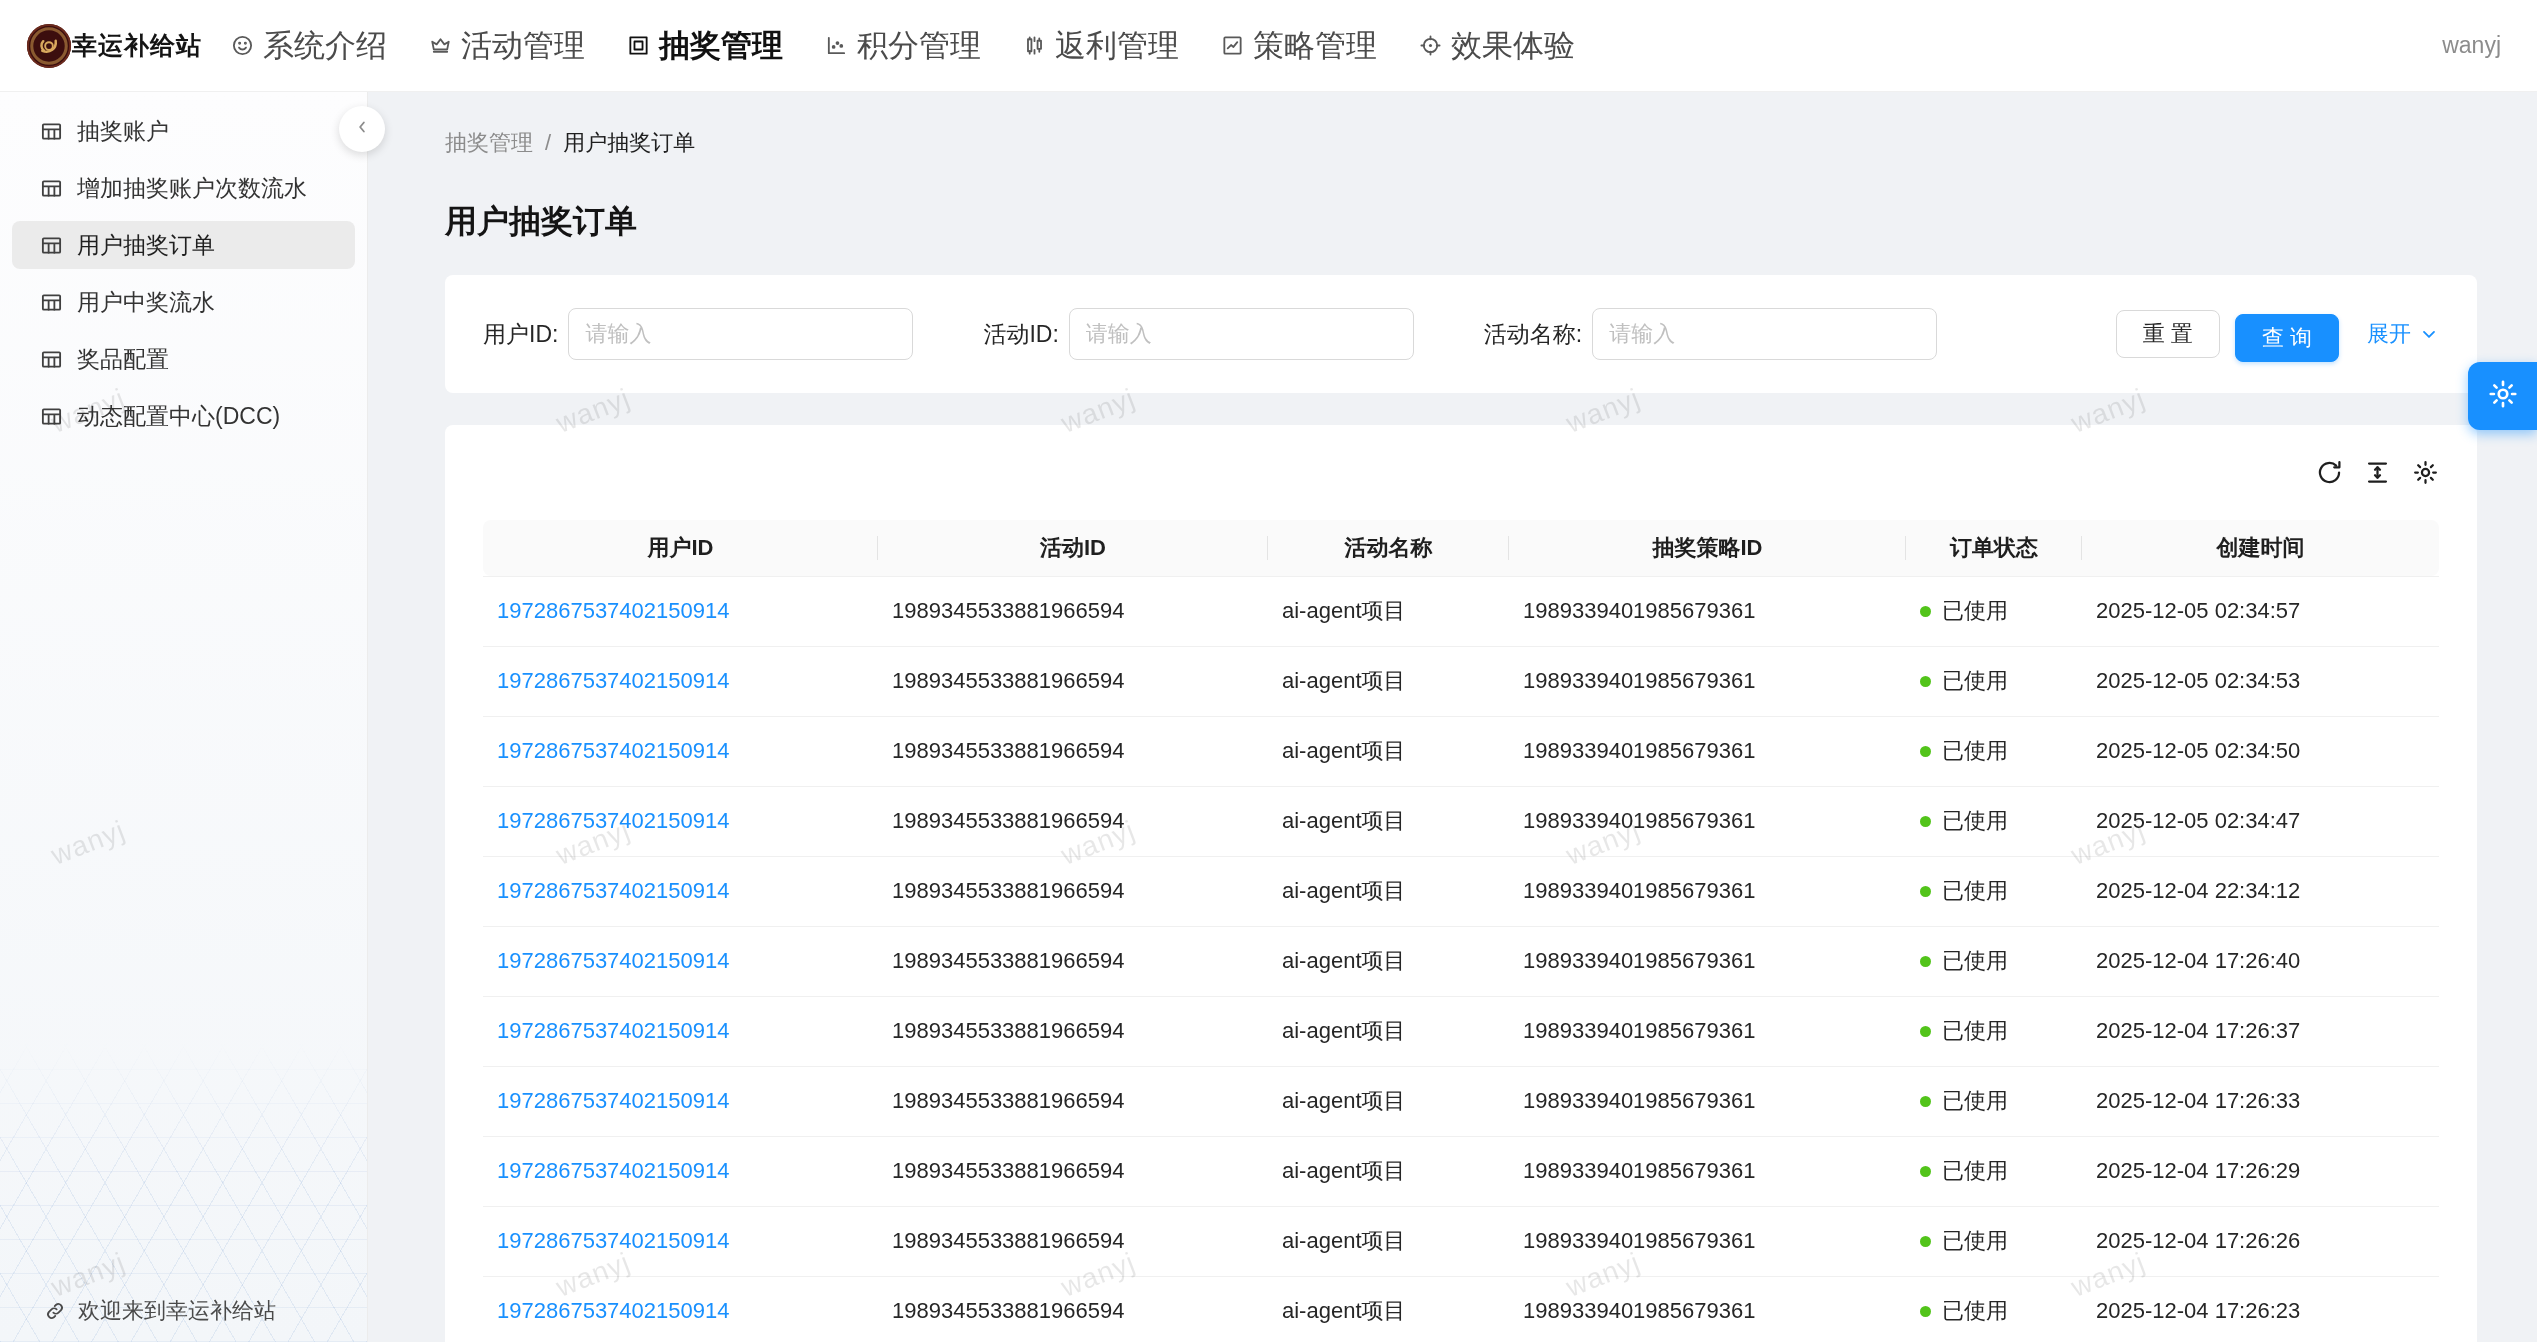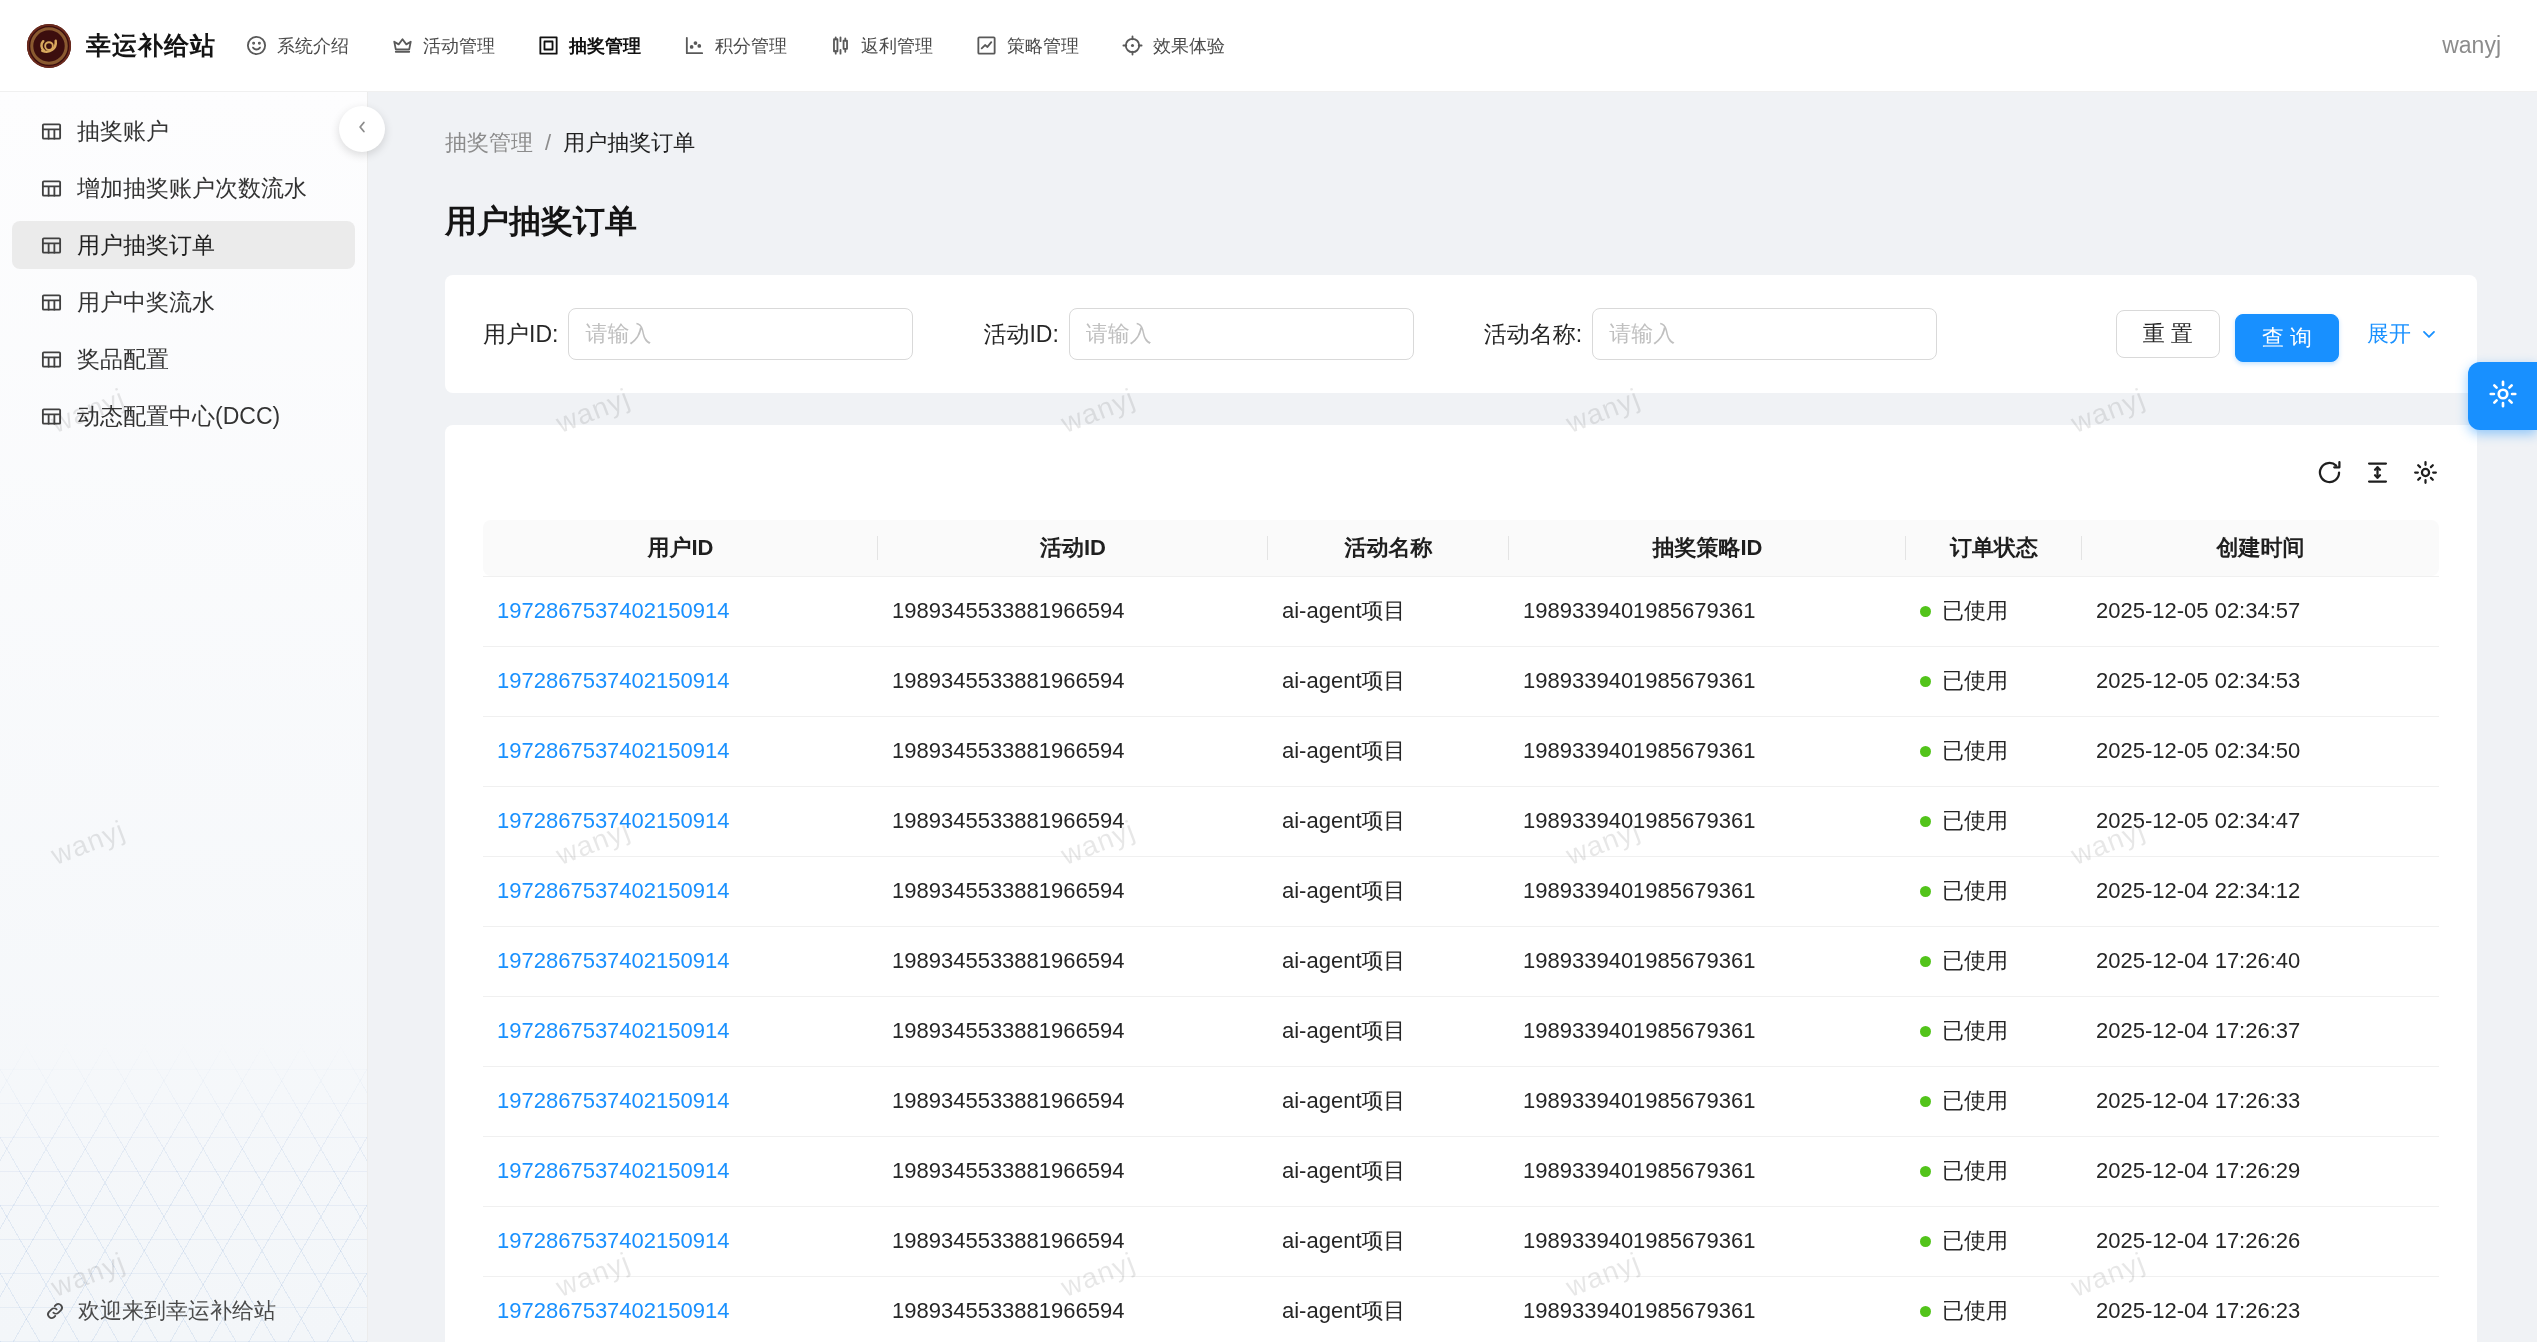--- a/index.html
+++ b/index.html
@@ -15,24 +15,24 @@
     color:#262626;
   }
   
   .header{
     position:absolute;top:0;left:0;right:0;height:92px;background:#fff;
     border-bottom:1px solid #f0f0f0;display:flex;align-items:center;
     padding:0 32px 0 26px;z-index:10;
   }
   .brand{display:flex;align-items:center;cursor:pointer;}
   .logo{width:46px;height:46px;border-radius:50%;display:block;}
-  .brand-name{margin-left:14px;font-size:25px;font-weight:700;color:#141414;letter-spacing:1px;}
+  .brand-name{font-size:25px;font-weight:700;color:#141414;letter-spacing:1px;}
   .topnav{display:flex;align-items:center;margin-left:8px;}
   .nav-item{display:flex;align-items:center;gap:9px;padding:0 21px;height:92px;
-    font-size:18px;color:#4b4b4b;cursor:pointer;}
+    font-size:31px;color:#4b4b4b;cursor:pointer;}
   .nav-item .icn{display:flex;color:#595959;}
   .nav-item.active{color:#111;font-weight:700;}
   .nav-item.active .icn{color:#111;}
   .username{margin-left:auto;font-size:23px;color:#8c8c8c;cursor:pointer;padding-right:4px;}
   
   .sidebar{
     position:absolute;top:92px;left:0;bottom:0;width:368px;
     background:linear-gradient(180deg,#fdfdfe 0%,#f3f6f9 100%);
     border-right:1px solid #ececec;z-index:5;padding-top:6px;
   }

